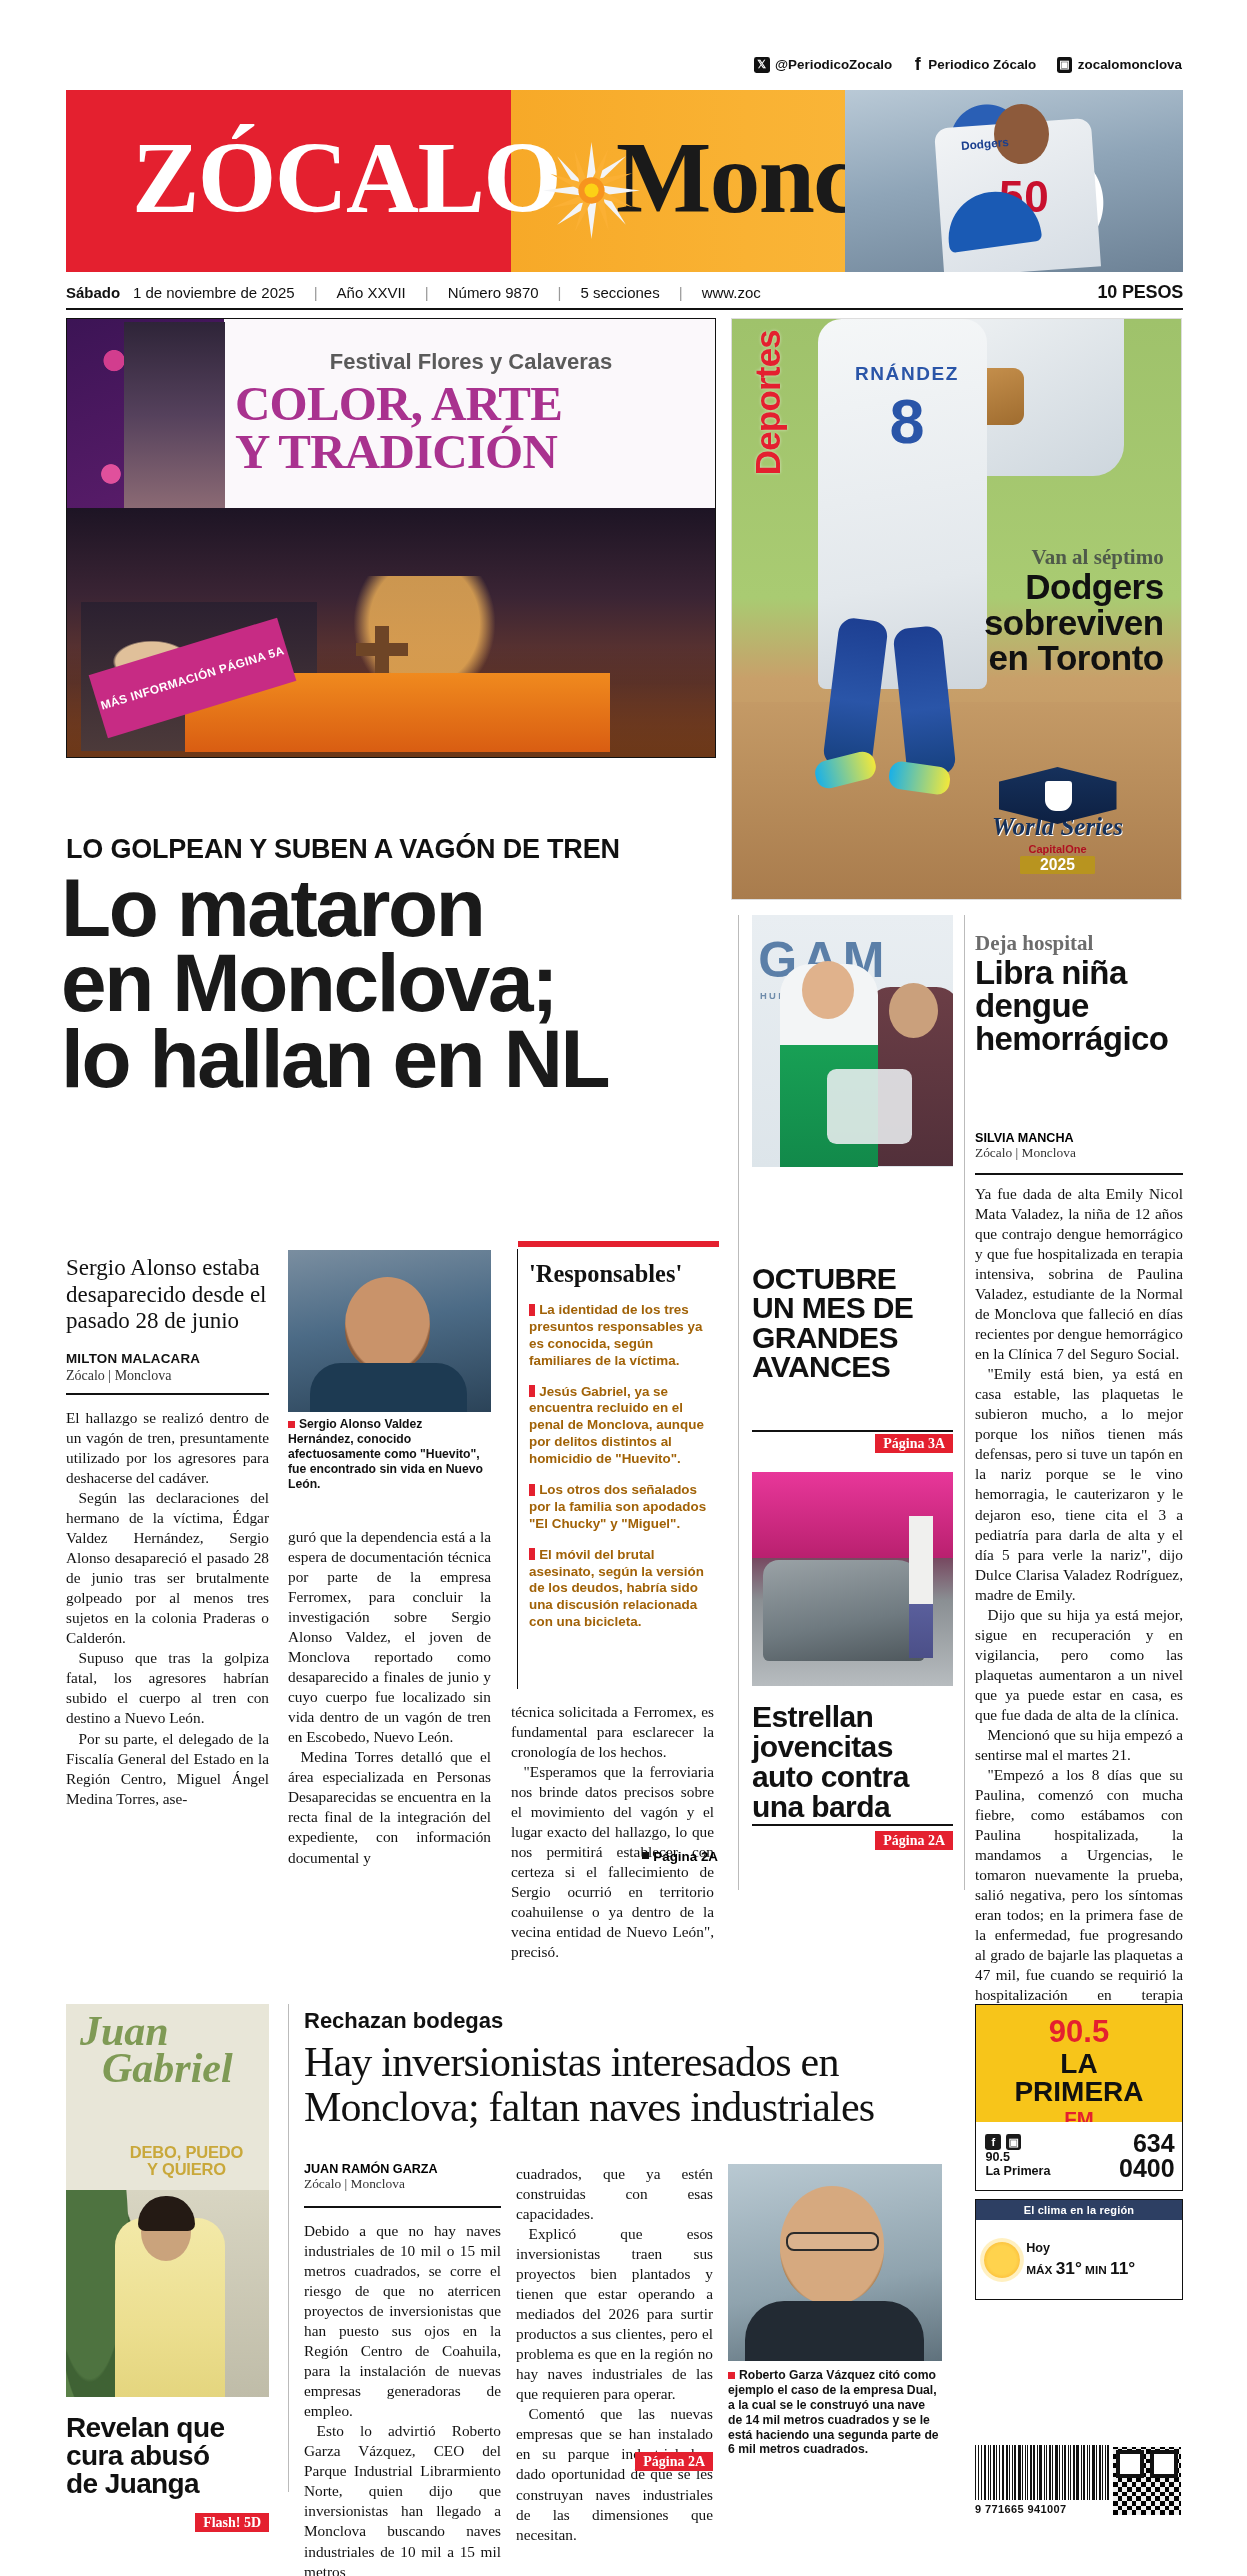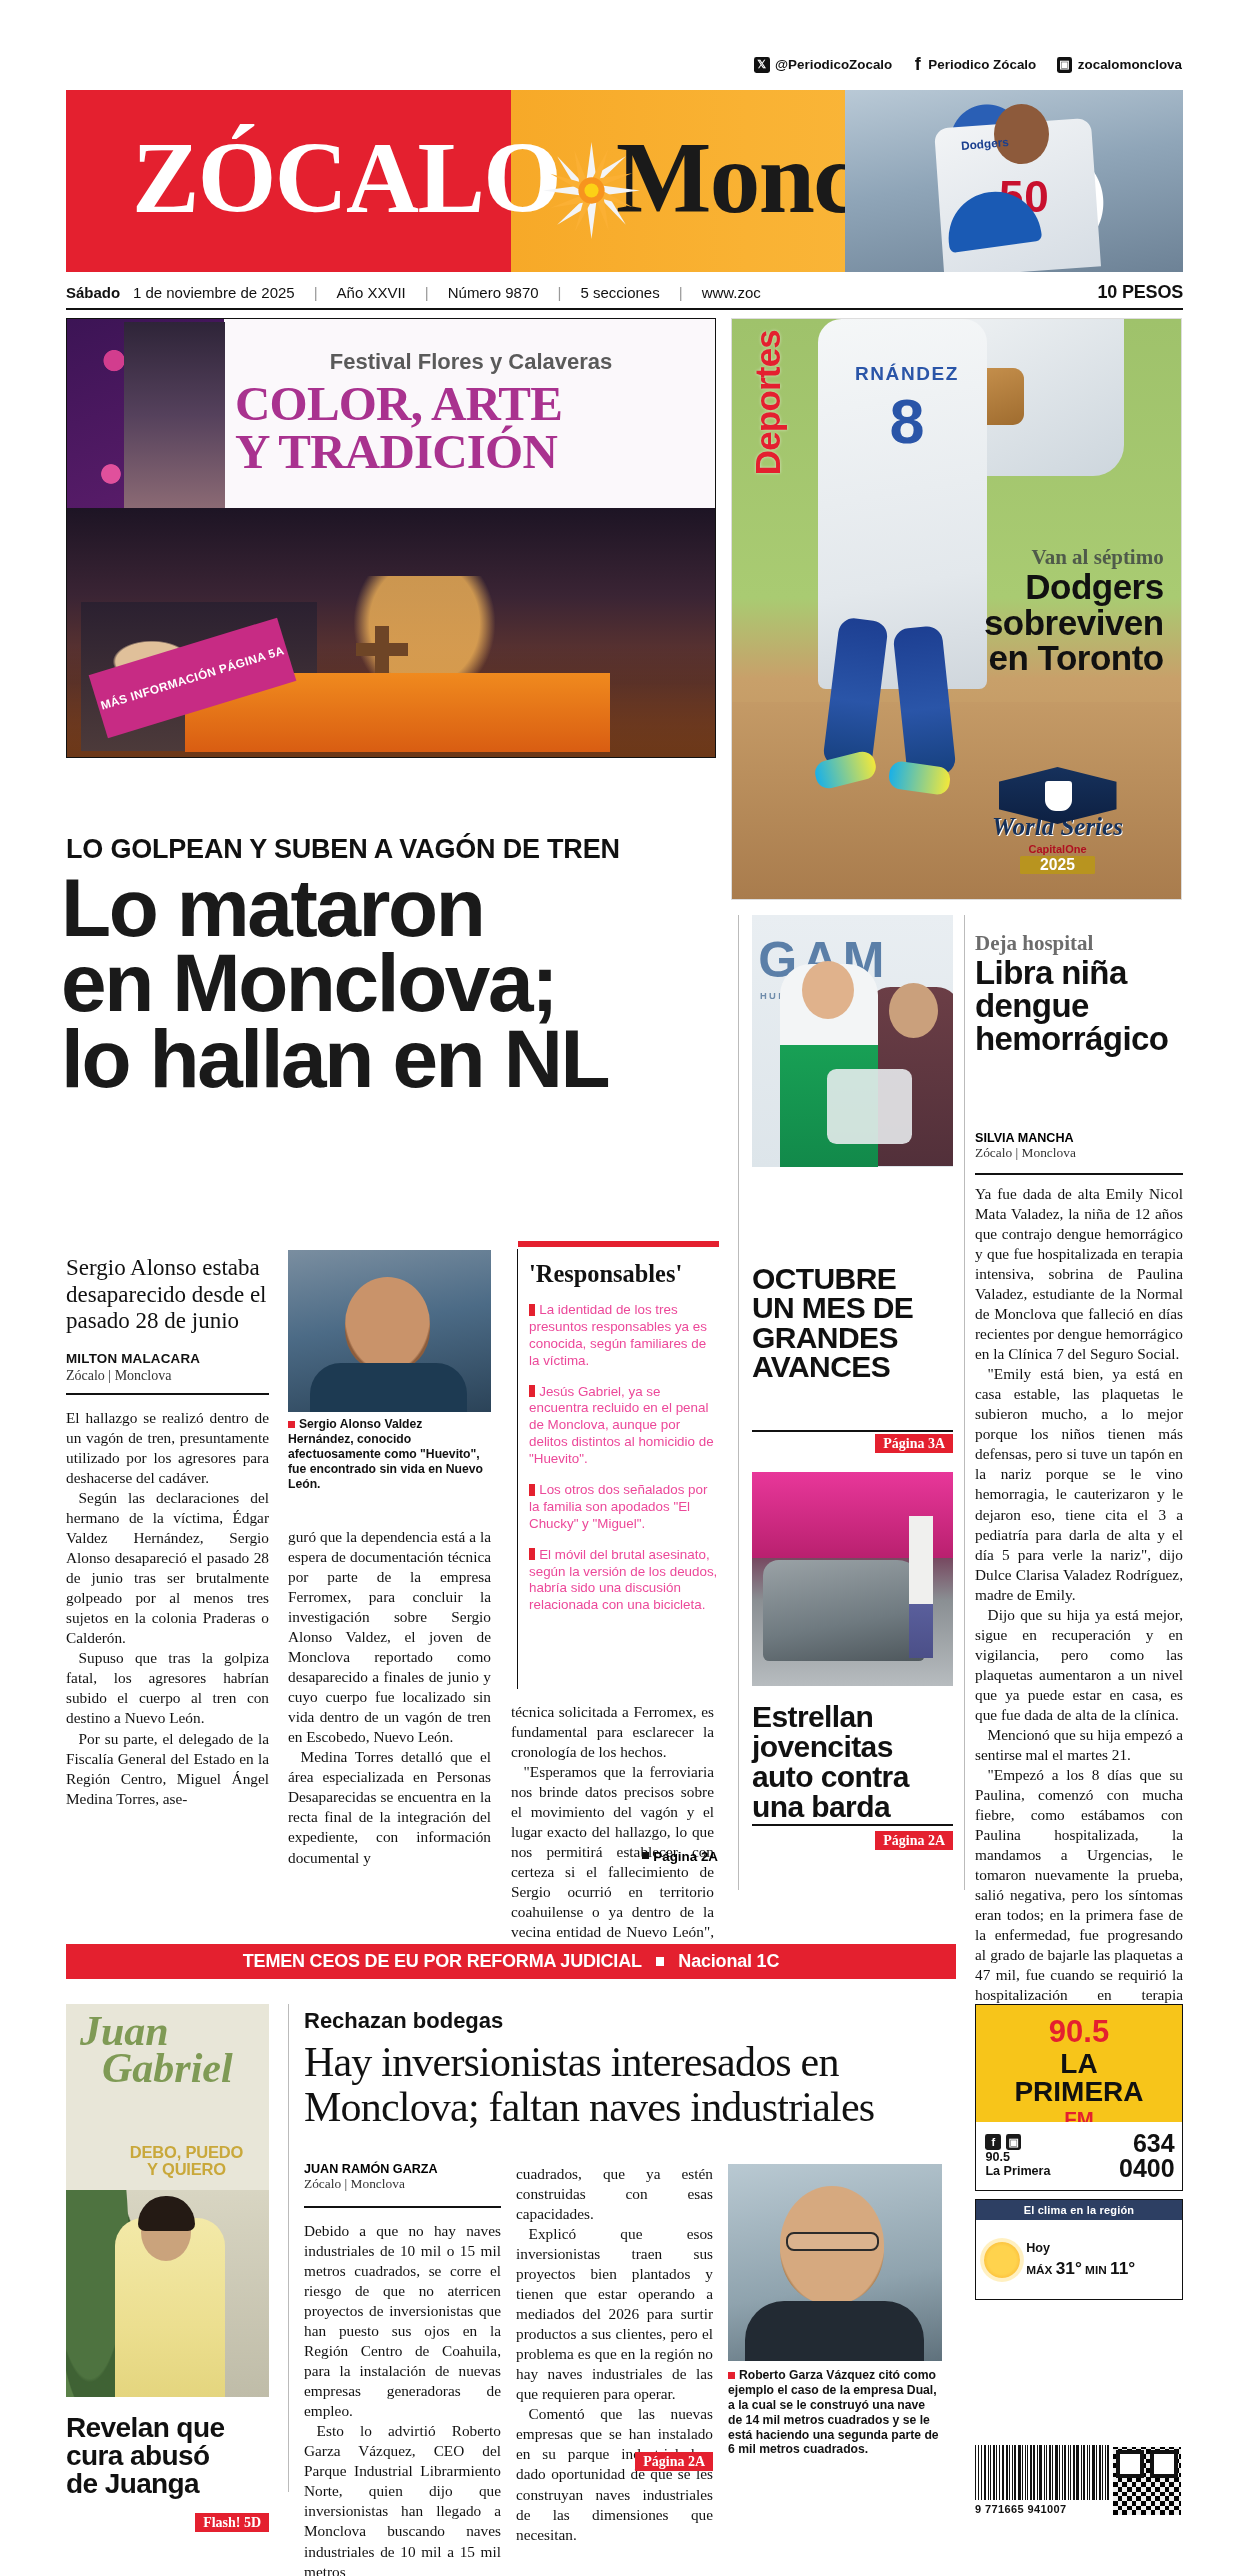--- a/index.html
+++ b/index.html
@@ -339,21 +339,21 @@
     border-left: 1.6px solid #111;
     padding-left: 11px;
   }
   .resp-topbar { position: absolute; left: 0; top: -7.9px; width: 201px; height: 6.3px; background: #e4202f; }
   .resp-title {
     font-family: "Liberation Serif", serif;
     font-size: 24.4px; font-weight: 700; color: #111; margin-top: 11px;
   }
   .resp-item {
     font-family: "Liberation Sans", sans-serif;
-    font-size: 13.4px; font-weight: 400; color: #ec4899; line-height: 1.26;
+    font-size: 13.4px; font-weight: 700; color: #a16207; line-height: 1.26;
     margin-top: 14px;
   }
   .resp-item .sq {
     display: inline-block; width: 6.3px; height: 11.8px; background: #e4202f;
     margin-right: 3.9px; vertical-align: -1.6px;
   }
   .pagina-tag {
     display: inline-block; background: #e4202f; color: #fff;
     font-family: "Liberation Serif", serif; font-weight: 700;
     font-size: 14px; padding: 1.6px 7.9px;
@@ -863,25 +863,20 @@
   <div class="dengue-rule"></div>
   <div class="body-col" id="dcol">
       <p>Ya fue dada de alta Emily Nicol Mata Valadez, la niña de 12 años que contrajo dengue hemorrágico y que fue hospitalizada en terapia intensiva, sobrina de Paulina Valadez, estudiante de la Normal de Monclova que falleció en días recientes por dengue hemorrágico en la Clínica 7 del Seguro Social.</p>
       <p>"Emily está bien, ya está en casa estable, las plaquetas le subieron mucho, a lo mejor porque los niños tienen más defensas, pero si tuve un tapón en la nariz porque se le vino hemorragia, le cauterizaron y le dejaron eso, tiene cita el 3 a pediatría para darla de alta y el día 5 para verle la nariz", dijo Dulce Clarisa Valadez Rodríguez, madre de Emily.</p>
       <p>Dijo que su hija ya está mejor, sigue en recuperación y en vigilancia, pero como las plaquetas aumentaron a un nivel que ya puede estar en casa, es que fue dada de alta de la clínica.</p>
       <p>Mencionó que su hija empezó a sentirse mal el martes 21.</p>
       <p>"Empezó a los 8 días que su Paulina, comenzó con mucha fiebre, como estábamos con Paulina hospitalizada, la mandamos a Urgencias, le tomaron nuevamente la prueba, salió negativa, pero los síntomas eran todos; en la primera fase de la enfermedad, fue progresando al grado de bajarle las plaquetas a 47 mil, fue cuando se requirió la hospitalización en terapia intensiva porque se le empezaron a venir hemorragias nasales", dijo.</p>
       <p>Dijo que desgraciadamente son enfermedades que uno no les da la importancia que requieren, eso quizás retrasa poco la solución.</p>
     </div>
 
-  <div class="red-banner">
-    <span>TEMEN CEOS DE EU POR REFORMA JUDICIAL</span>
-    <span class="sq"></span>
-    <span>Nacional 1C</span>
-  </div>
 
   <div class="jg-box">
     <div class="jg-logo">
       <div>Juan</div>
       <div style="margin-left:22px">Gabriel</div>
     </div>
     <div class="jg-sub">
       <div>DEBO, PUEDO</div>
       <div>Y QUIERO</div>
     </div>

